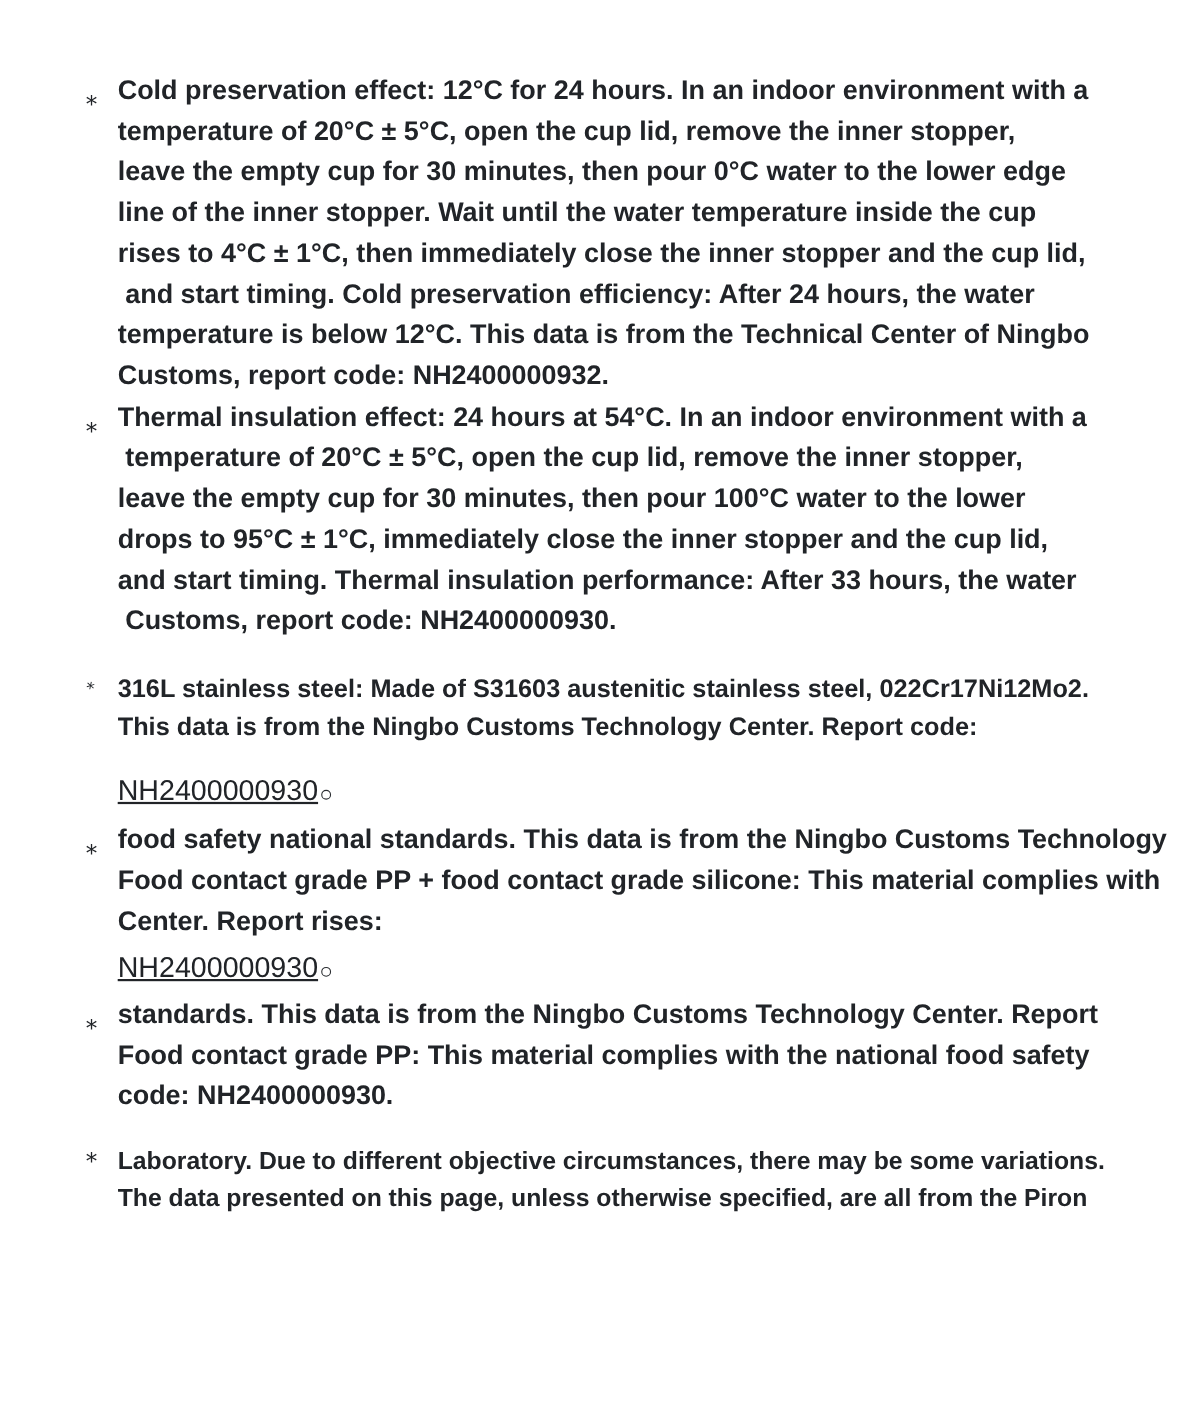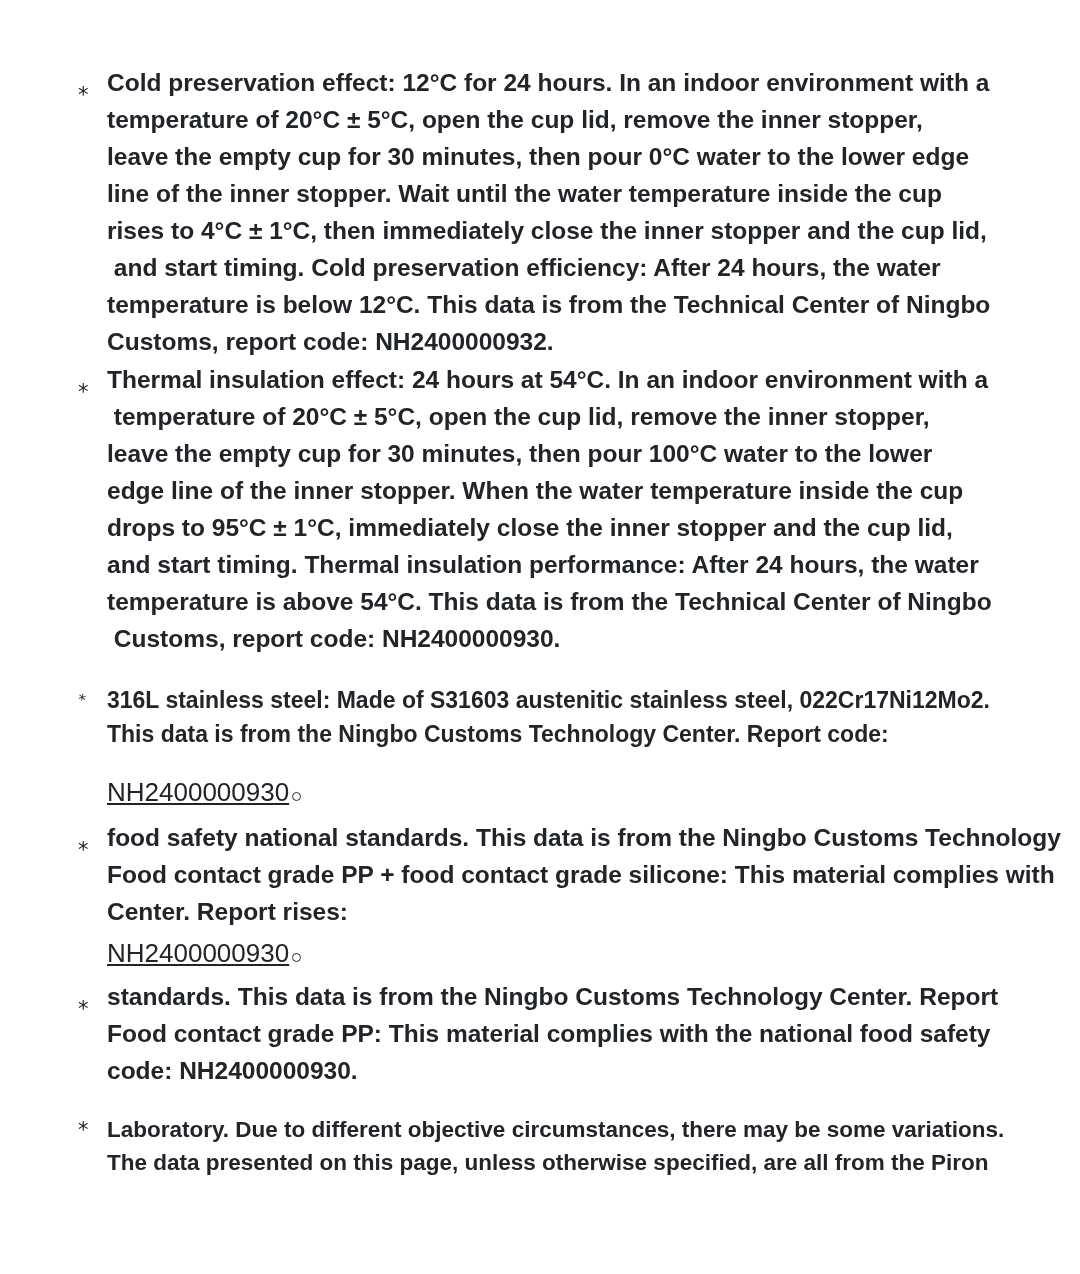--- a/index.html
+++ b/index.html
@@ -50,24 +50,22 @@
         <div class="line">rises to 4°C ± 1°C, then immediately close the inner stopper and the cup lid,</div>
         <div class="line"> and start timing. Cold preservation efficiency: After 24 hours, the water</div>
         <div class="line">temperature is below 12°C. This data is from the Technical Center of Ningbo</div>
         <div class="line">Customs, report code: NH2400000932.</div>
       </div>
       <div class="para size-lg" id="p2">
         <span class="marker marker-low">*</span>
         <div class="line">Thermal insulation effect: 24 hours at 54°C. In an indoor environment with a</div>
         <div class="line"> temperature of 20°C ± 5°C, open the cup lid, remove the inner stopper,</div>
         <div class="line">leave the empty cup for 30 minutes, then pour 100°C water to the lower</div>
-        <div class="line">edge line of the inner stopper. When the water temperature inside the cup</div>
         <div class="line">drops to 95°C ± 1°C, immediately close the inner stopper and the cup lid,</div>
-        <div class="line">and start timing. Thermal insulation performance: After 24 hours, the water</div>
-        <div class="line">temperature is above 54°C. This data is from the Technical Center of Ningbo</div>
+        <div class="line">and start timing. Thermal insulation performance: After 33 hours, the water</div>
         <div class="line"> Customs, report code: NH2400000930.</div>
       </div>
       <div class="para size-md" id="p3">
         <span class="marker marker-tiny">*</span>
         <div class="line">316L stainless steel: Made of S31603 austenitic stainless steel, 022Cr17Ni12Mo2.</div>
         <div class="line">This data is from the Ningbo Customs Technology Center. Report code:</div>
         <div class="code-line"><span>NH2400000930</span><span class="cjk-period" title="。"></span></div>
       </div>
       <div class="para size-lg" id="p4">
         <span class="marker marker-low">*</span>

